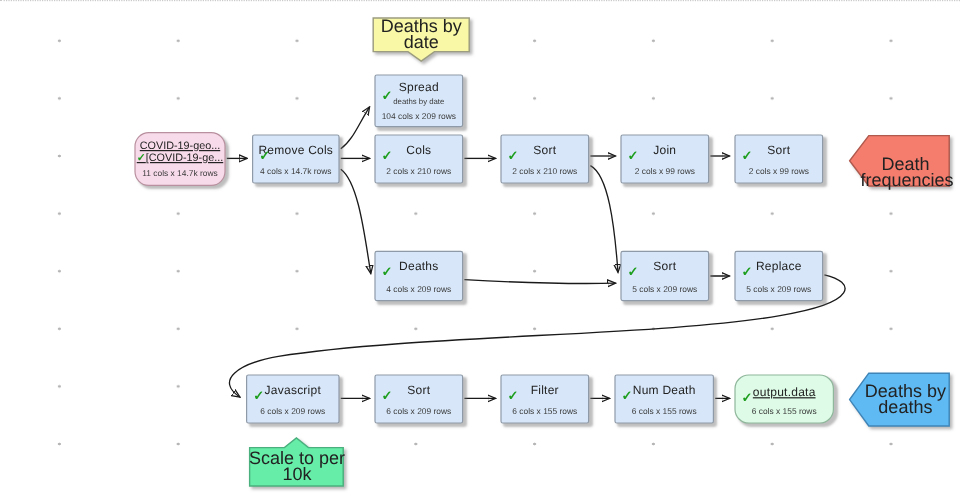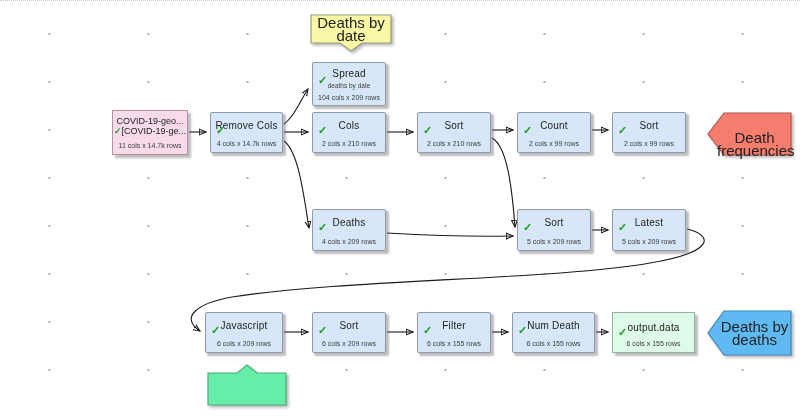--- a/index.html
+++ b/index.html
@@ -23,21 +23,21 @@
     box-shadow:2.5px 2.5px 2px rgba(110,110,110,.45);
     text-align:center;color:#222;
   }
   .node .title{display:block;margin-top:7px;font-size:10px;letter-spacing:.2px;white-space:nowrap;}
   .node .comment{display:block;margin-top:3px;font-size:6.5px;color:#3a3a3a;}
   .node .stats{position:absolute;left:0;right:0;bottom:5px;font-size:7px;color:#3a3a3a;white-space:nowrap;}
   .check{
     position:absolute;left:5px;top:12px;z-index:3;
     color:#1e9e1e;font-size:11px;font-weight:bold;line-height:11px;
   }
-  .node.io{border-radius:0;}
+  .node.io{border-radius:12px;text-decoration:underline;}
   .node.input-node{background:#f8dbea;border-color:#b9909f;}
   .node.output-node{background:#ddfbe6;border-color:#8fb79b;}
   .node.input-node .t1{display:block;margin-top:5px;font-size:9px;white-space:nowrap;}
   .node.input-node .t2{display:block;font-size:9px;white-space:nowrap;}
   .node.input-node .t2 .inline-check{position:static;font-size:9px;margin-right:0;}
   .node.output-node .title{margin-top:9px;}
   .inline-check{color:#1e9e1e;font-weight:bold;}
   .note{position:absolute;z-index:2;}
   .note svg{position:absolute;left:0;top:0;filter:drop-shadow(2px 2.5px 1.5px rgba(110,110,110,.5));}
   .note .note-text{
@@ -100,21 +100,21 @@
   </div>
 
   <div class="node" style="left:417px;top:112px;width:74px;height:41px;">
     <span class="check">✓</span>
     <span class="title">Sort</span>
     <span class="stats">2 cols x 210 rows</span>
   </div>
 
   <div class="node" style="left:517px;top:112px;width:74px;height:41px;">
     <span class="check">✓</span>
-    <span class="title">Count</span>
+    <span class="title">Join</span>
     <span class="stats">2 cols x 99 rows</span>
   </div>
 
   <div class="node" style="left:612px;top:112px;width:74px;height:41px;">
     <span class="check">✓</span>
     <span class="title">Sort</span>
     <span class="stats">2 cols x 99 rows</span>
   </div>
 
   <div class="node" style="left:312px;top:209px;width:74px;height:42px;">
@@ -124,21 +124,21 @@
   </div>
 
   <div class="node" style="left:517px;top:209px;width:74px;height:42px;">
     <span class="check">✓</span>
     <span class="title">Sort</span>
     <span class="stats">5 cols x 209 rows</span>
   </div>
 
   <div class="node" style="left:612px;top:209px;width:74px;height:42px;">
     <span class="check">✓</span>
-    <span class="title">Latest</span>
+    <span class="title">Replace</span>
     <span class="stats">5 cols x 209 rows</span>
   </div>
 
   <div class="node" style="left:205px;top:312px;width:78px;height:41px;">
     <span class="check">✓</span>
     <span class="title">Javascript</span>
     <span class="stats">6 cols x 209 rows</span>
   </div>
 
   <div class="node" style="left:312px;top:312px;width:74px;height:41px;">
@@ -193,15 +193,19 @@
     <div class="note-text" style="top:10px;left:10px;">
       <span>Deaths by</span>
       <span>deaths</span>
     </div>
   </div>
 
   <div class="note" style="left:207px;top:364px;width:81px;height:42px;">
     <svg width="81" height="42">
       <polygon points="1,9 30,9 40,1 50,9 79,9 79,41 1,41" fill="#66eda8" stroke="#4ab07d" stroke-width="1.2"></polygon>
     </svg>
+    <div class="note-text" style="top:12px;">
+      <span>Scale to per</span>
+      <span>10k</span>
+    </div>
   </div>
 
 </div>
 
 </body></html>

